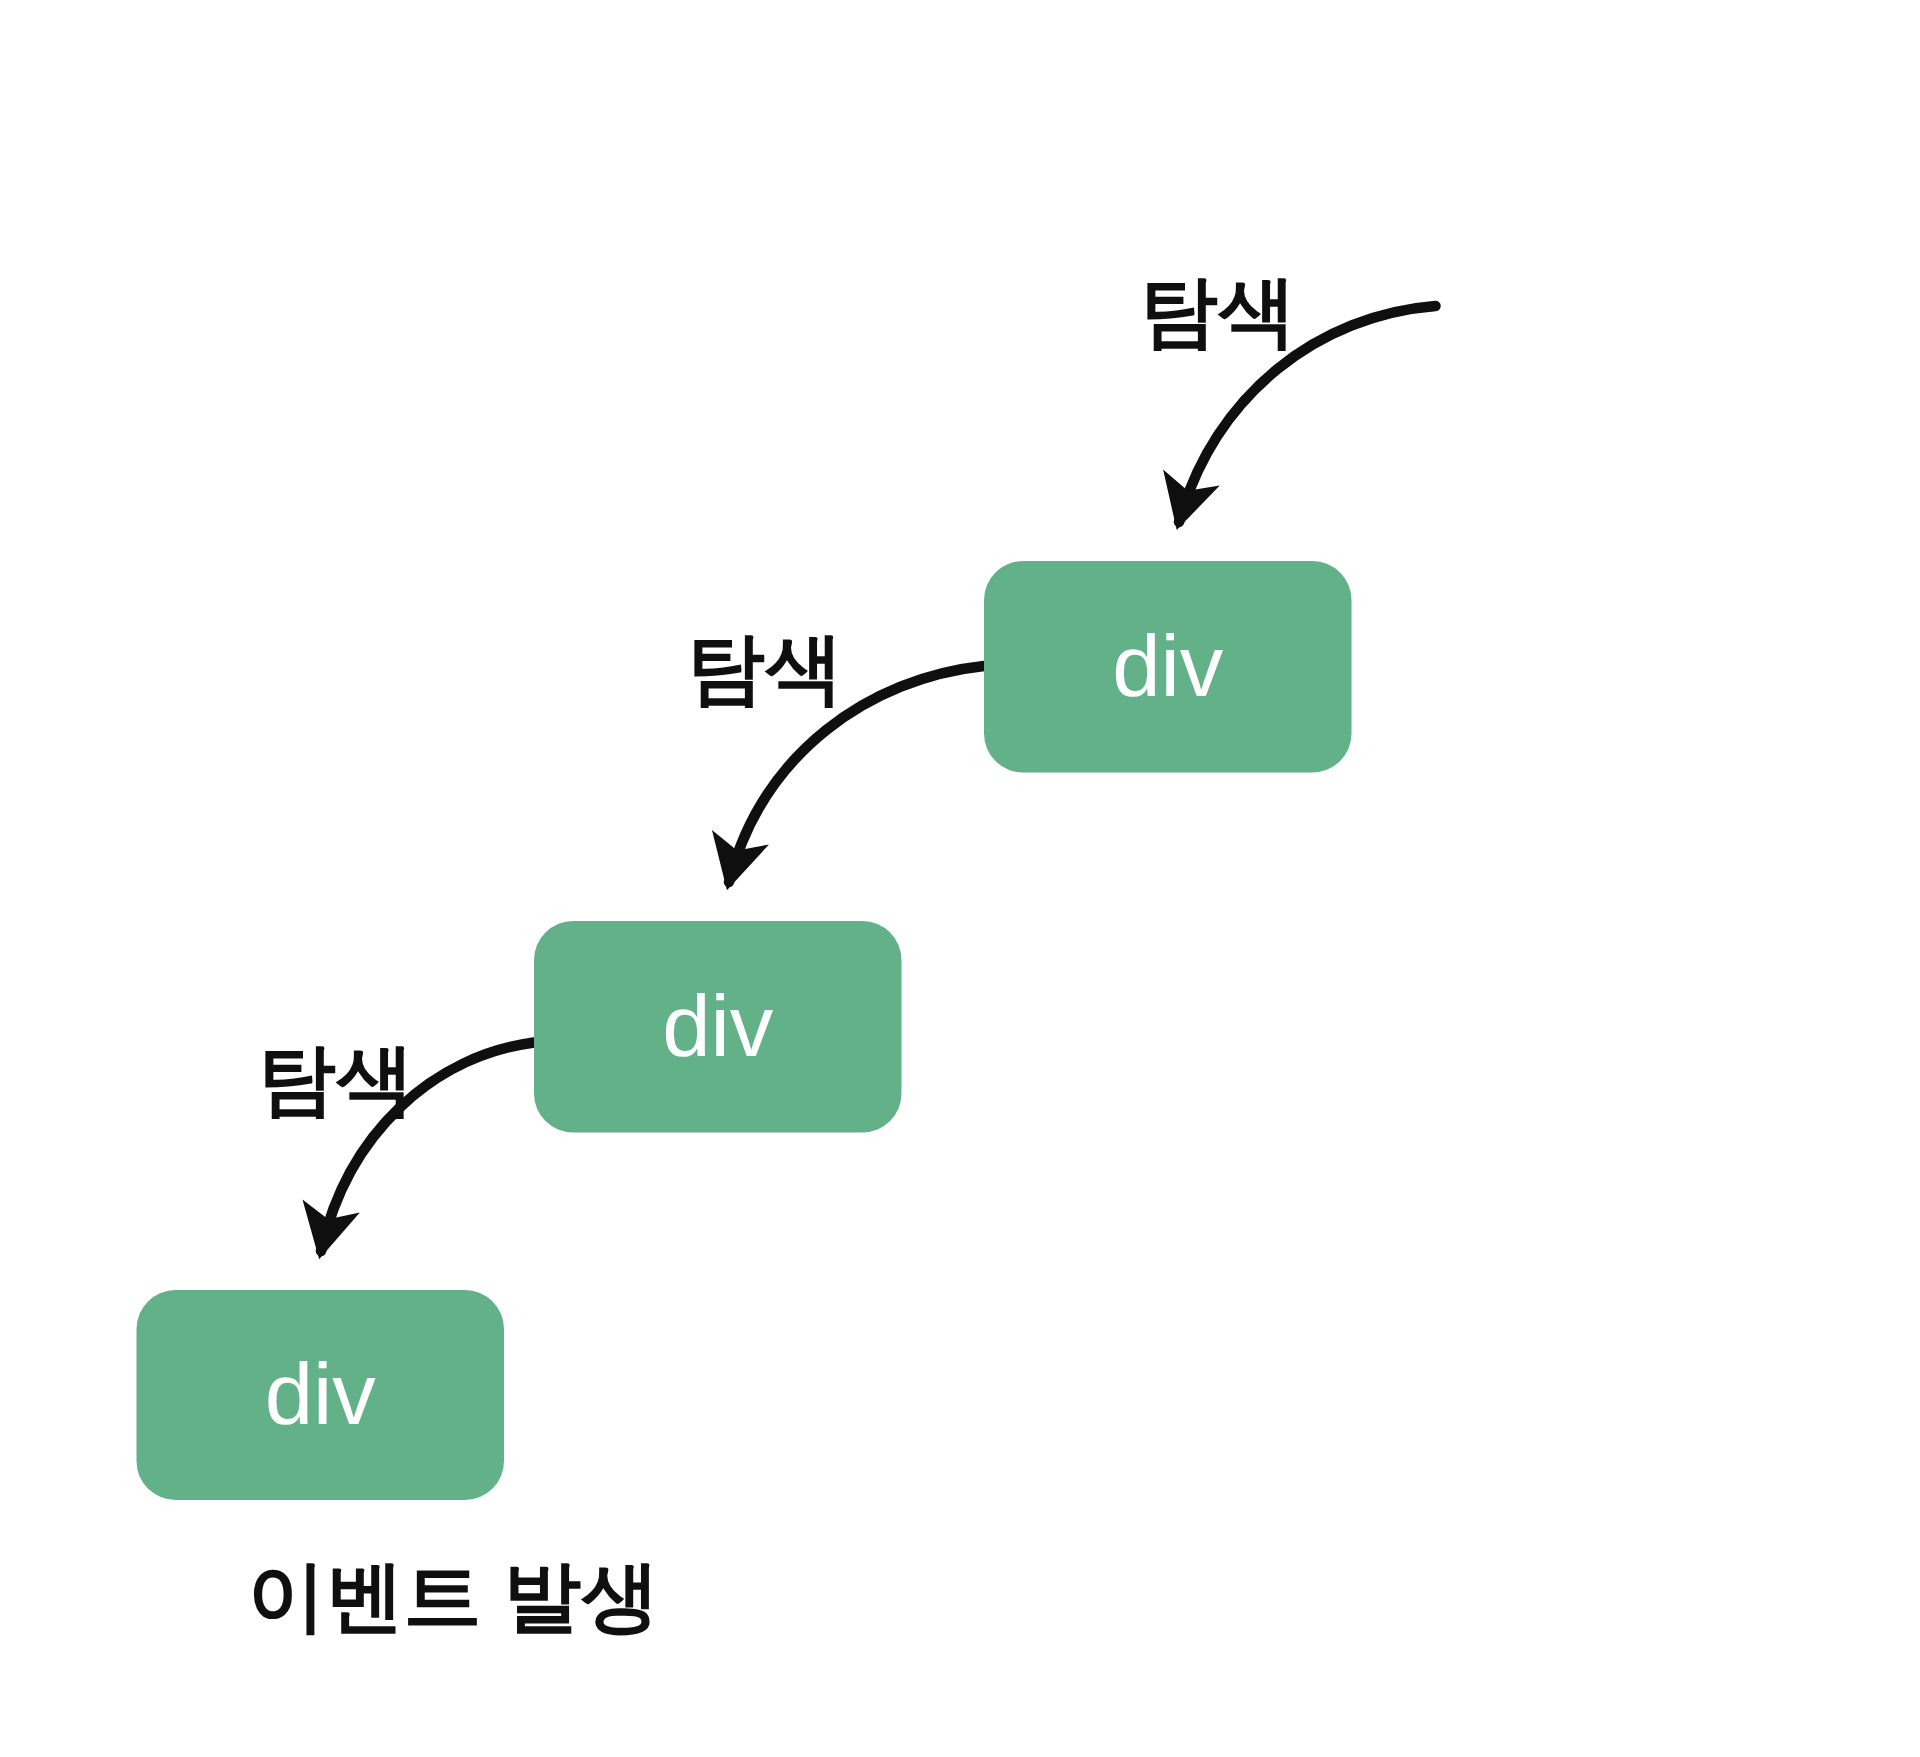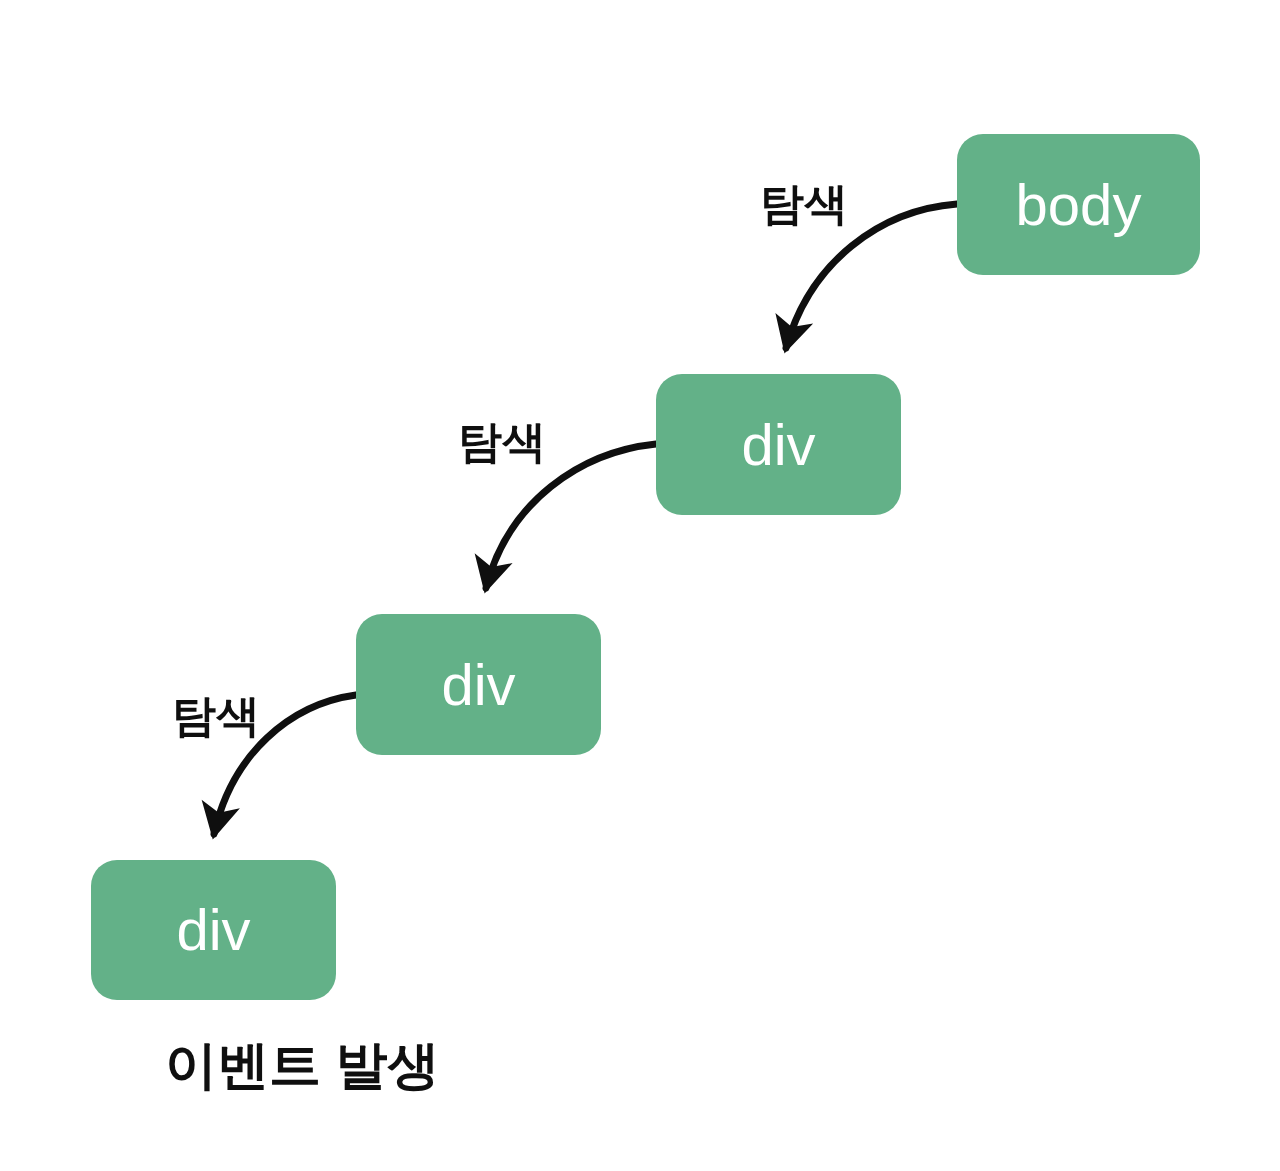--- a/index.html
+++ b/index.html
@@ -40,21 +40,21 @@
     font-size: 58px;
     font-weight: 400;
     line-height: 1;
     letter-spacing: 0px;
     user-select: none;
   }
   .edge-label {
     position: absolute;
     color: #0f0f0f;
     font-family: "Liberation Sans", "DejaVu Sans", sans-serif;
-    font-size: 44px;
+    font-size: 52px;
     font-weight: 700;
     line-height: 1;
     white-space: nowrap;
     user-select: none;
   }
   .caption {
     position: absolute;
     color: #0f0f0f;
     font-family: "Liberation Sans", "DejaVu Sans", sans-serif;
     font-size: 52px;
@@ -76,23 +76,20 @@
       </marker>
     </defs>
 
     <path d="M 957 204 C 880 210 810 262 786 348" fill="none" stroke="#0f0f0f" stroke-width="7" stroke-linecap="round" marker-end="url(#arrowhead)"></path>
 
     <path d="M 656 444 C 580 452 508 502 486 588" fill="none" stroke="#0f0f0f" stroke-width="7" stroke-linecap="round" marker-end="url(#arrowhead)"></path>
 
     <path d="M 356 695 C 290 704 232 754 214 834" fill="none" stroke="#0f0f0f" stroke-width="7" stroke-linecap="round" marker-end="url(#arrowhead)"></path>
   </svg>
 
-  <div class="node-box" style="left:957px; top:134px; width:243px; height:141px;">
-    <span class="node-label">body</span>
-  </div>
 
   <div class="node-box" style="left:656px; top:374px; width:245px; height:141px;">
     <span class="node-label">div</span>
   </div>
 
   <div class="node-box" style="left:356px; top:614px; width:245px; height:141px;">
     <span class="node-label">div</span>
   </div>
 
   <div class="node-box" style="left:91px; top:860px; width:245px; height:140px;">

